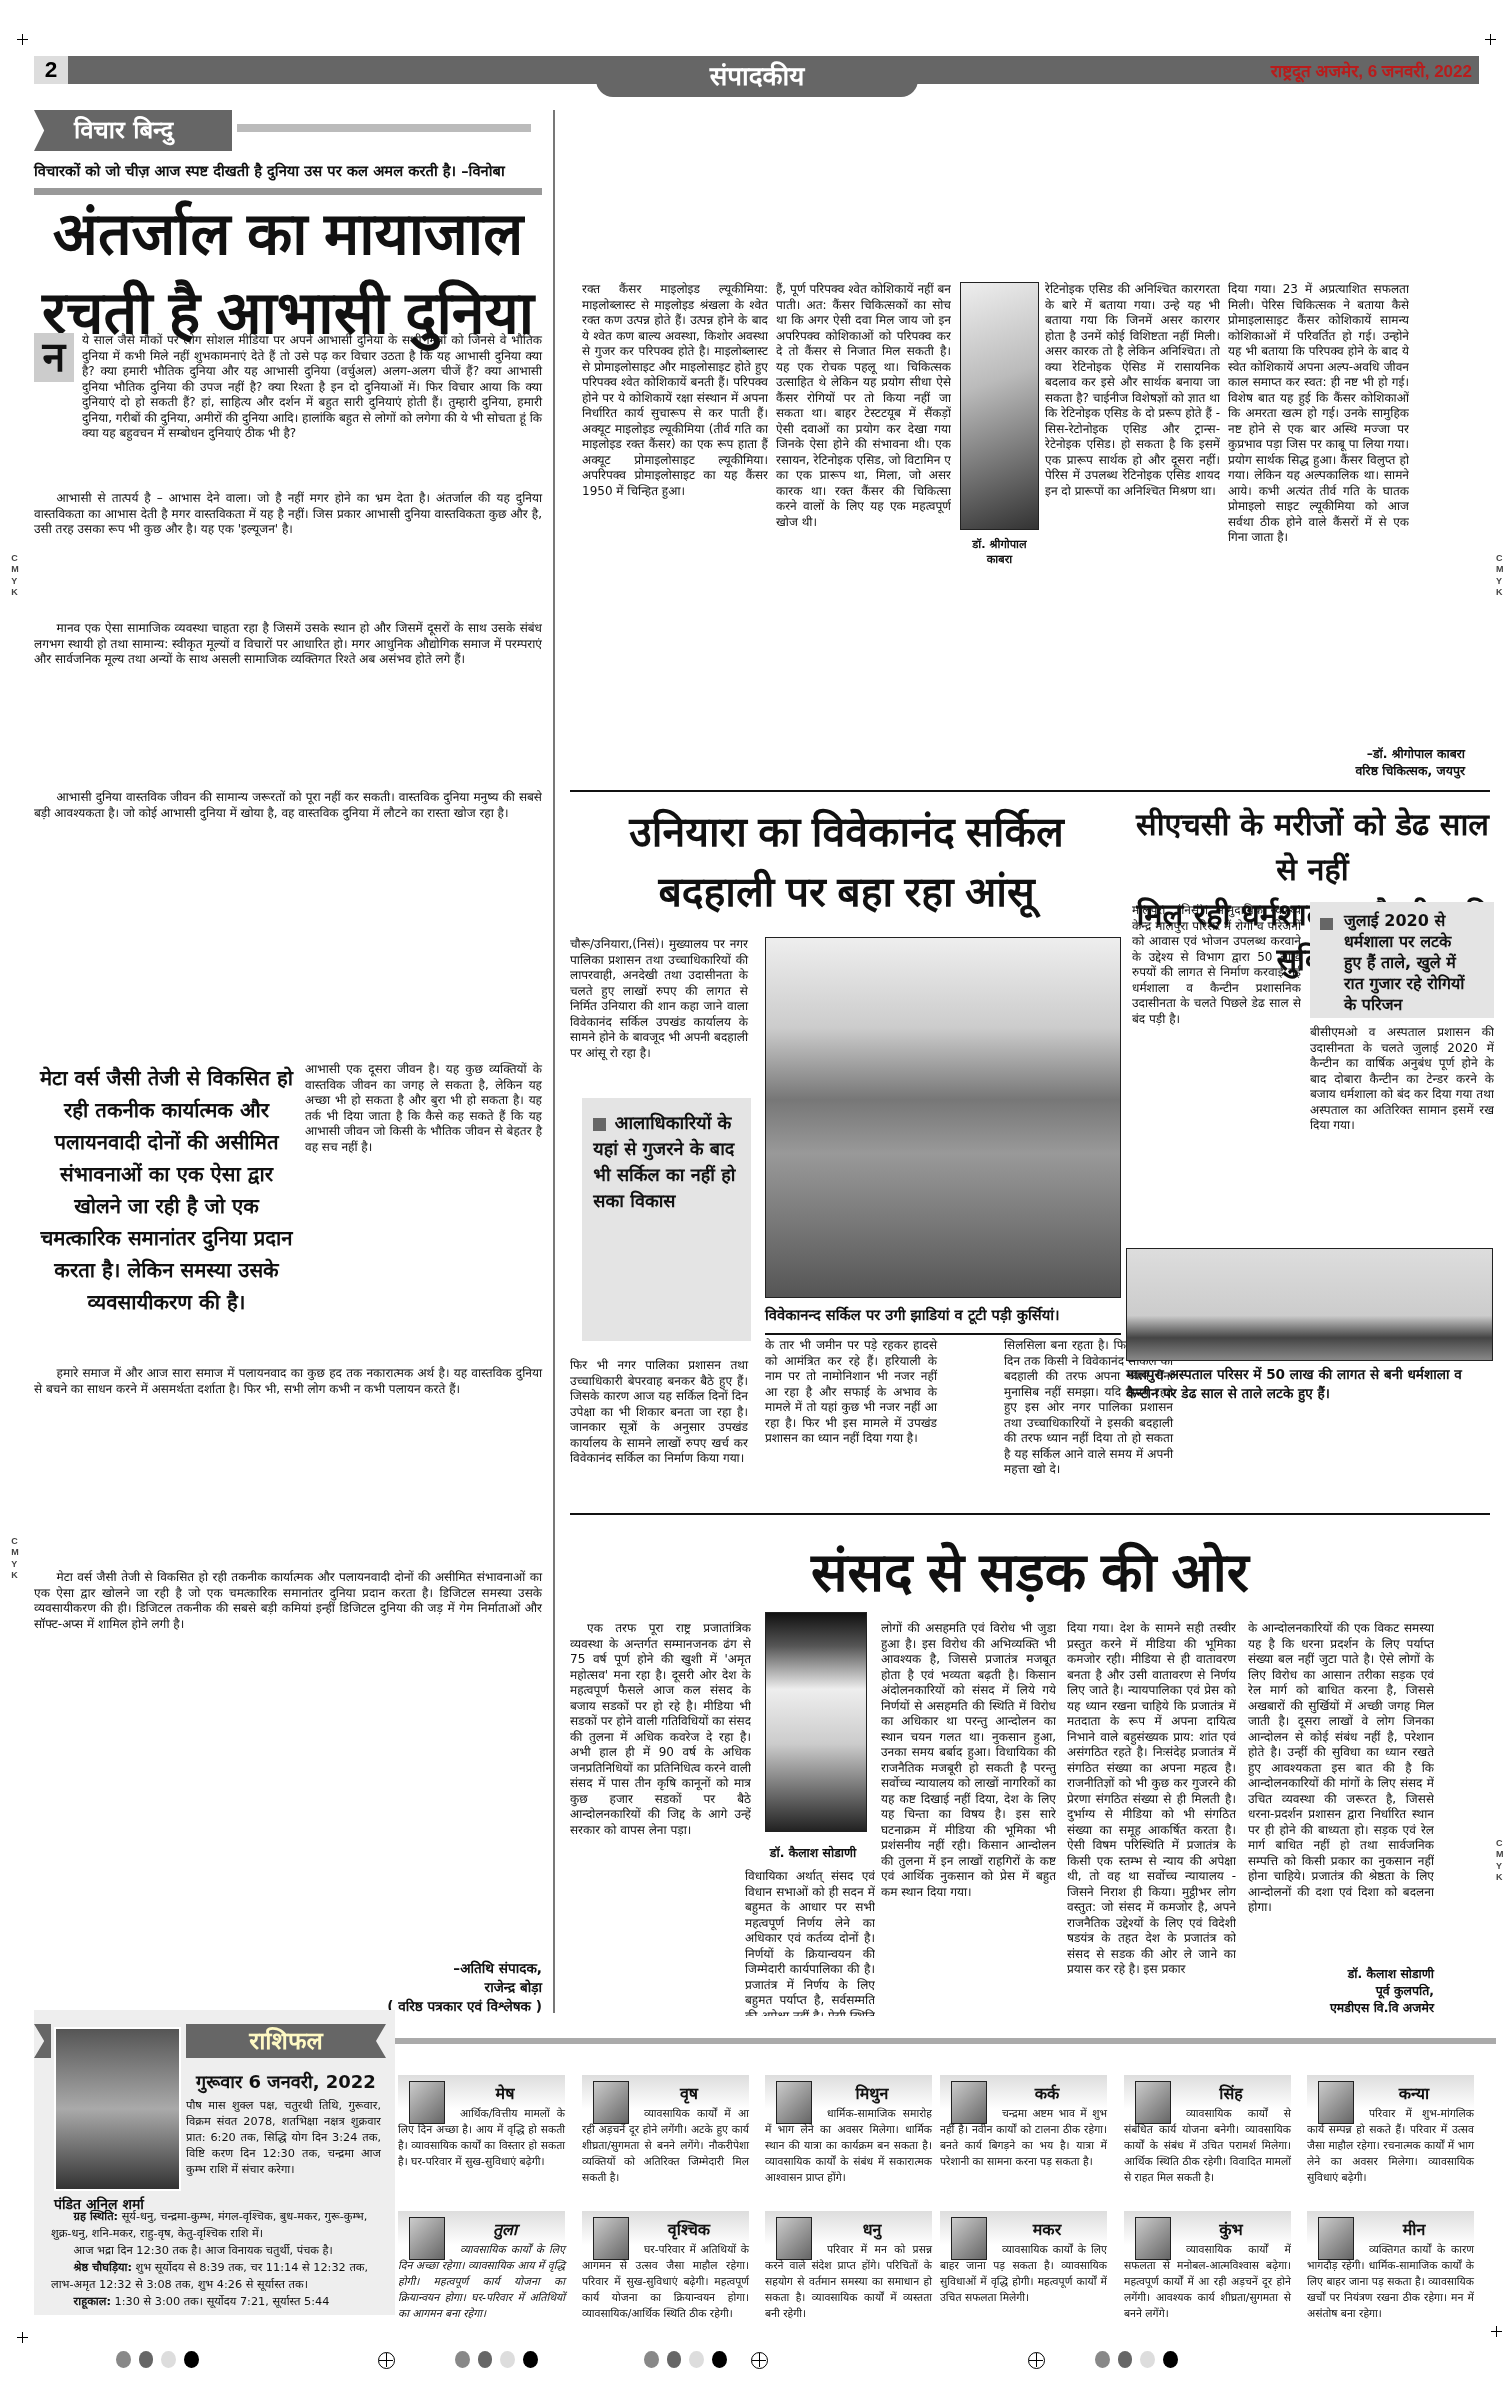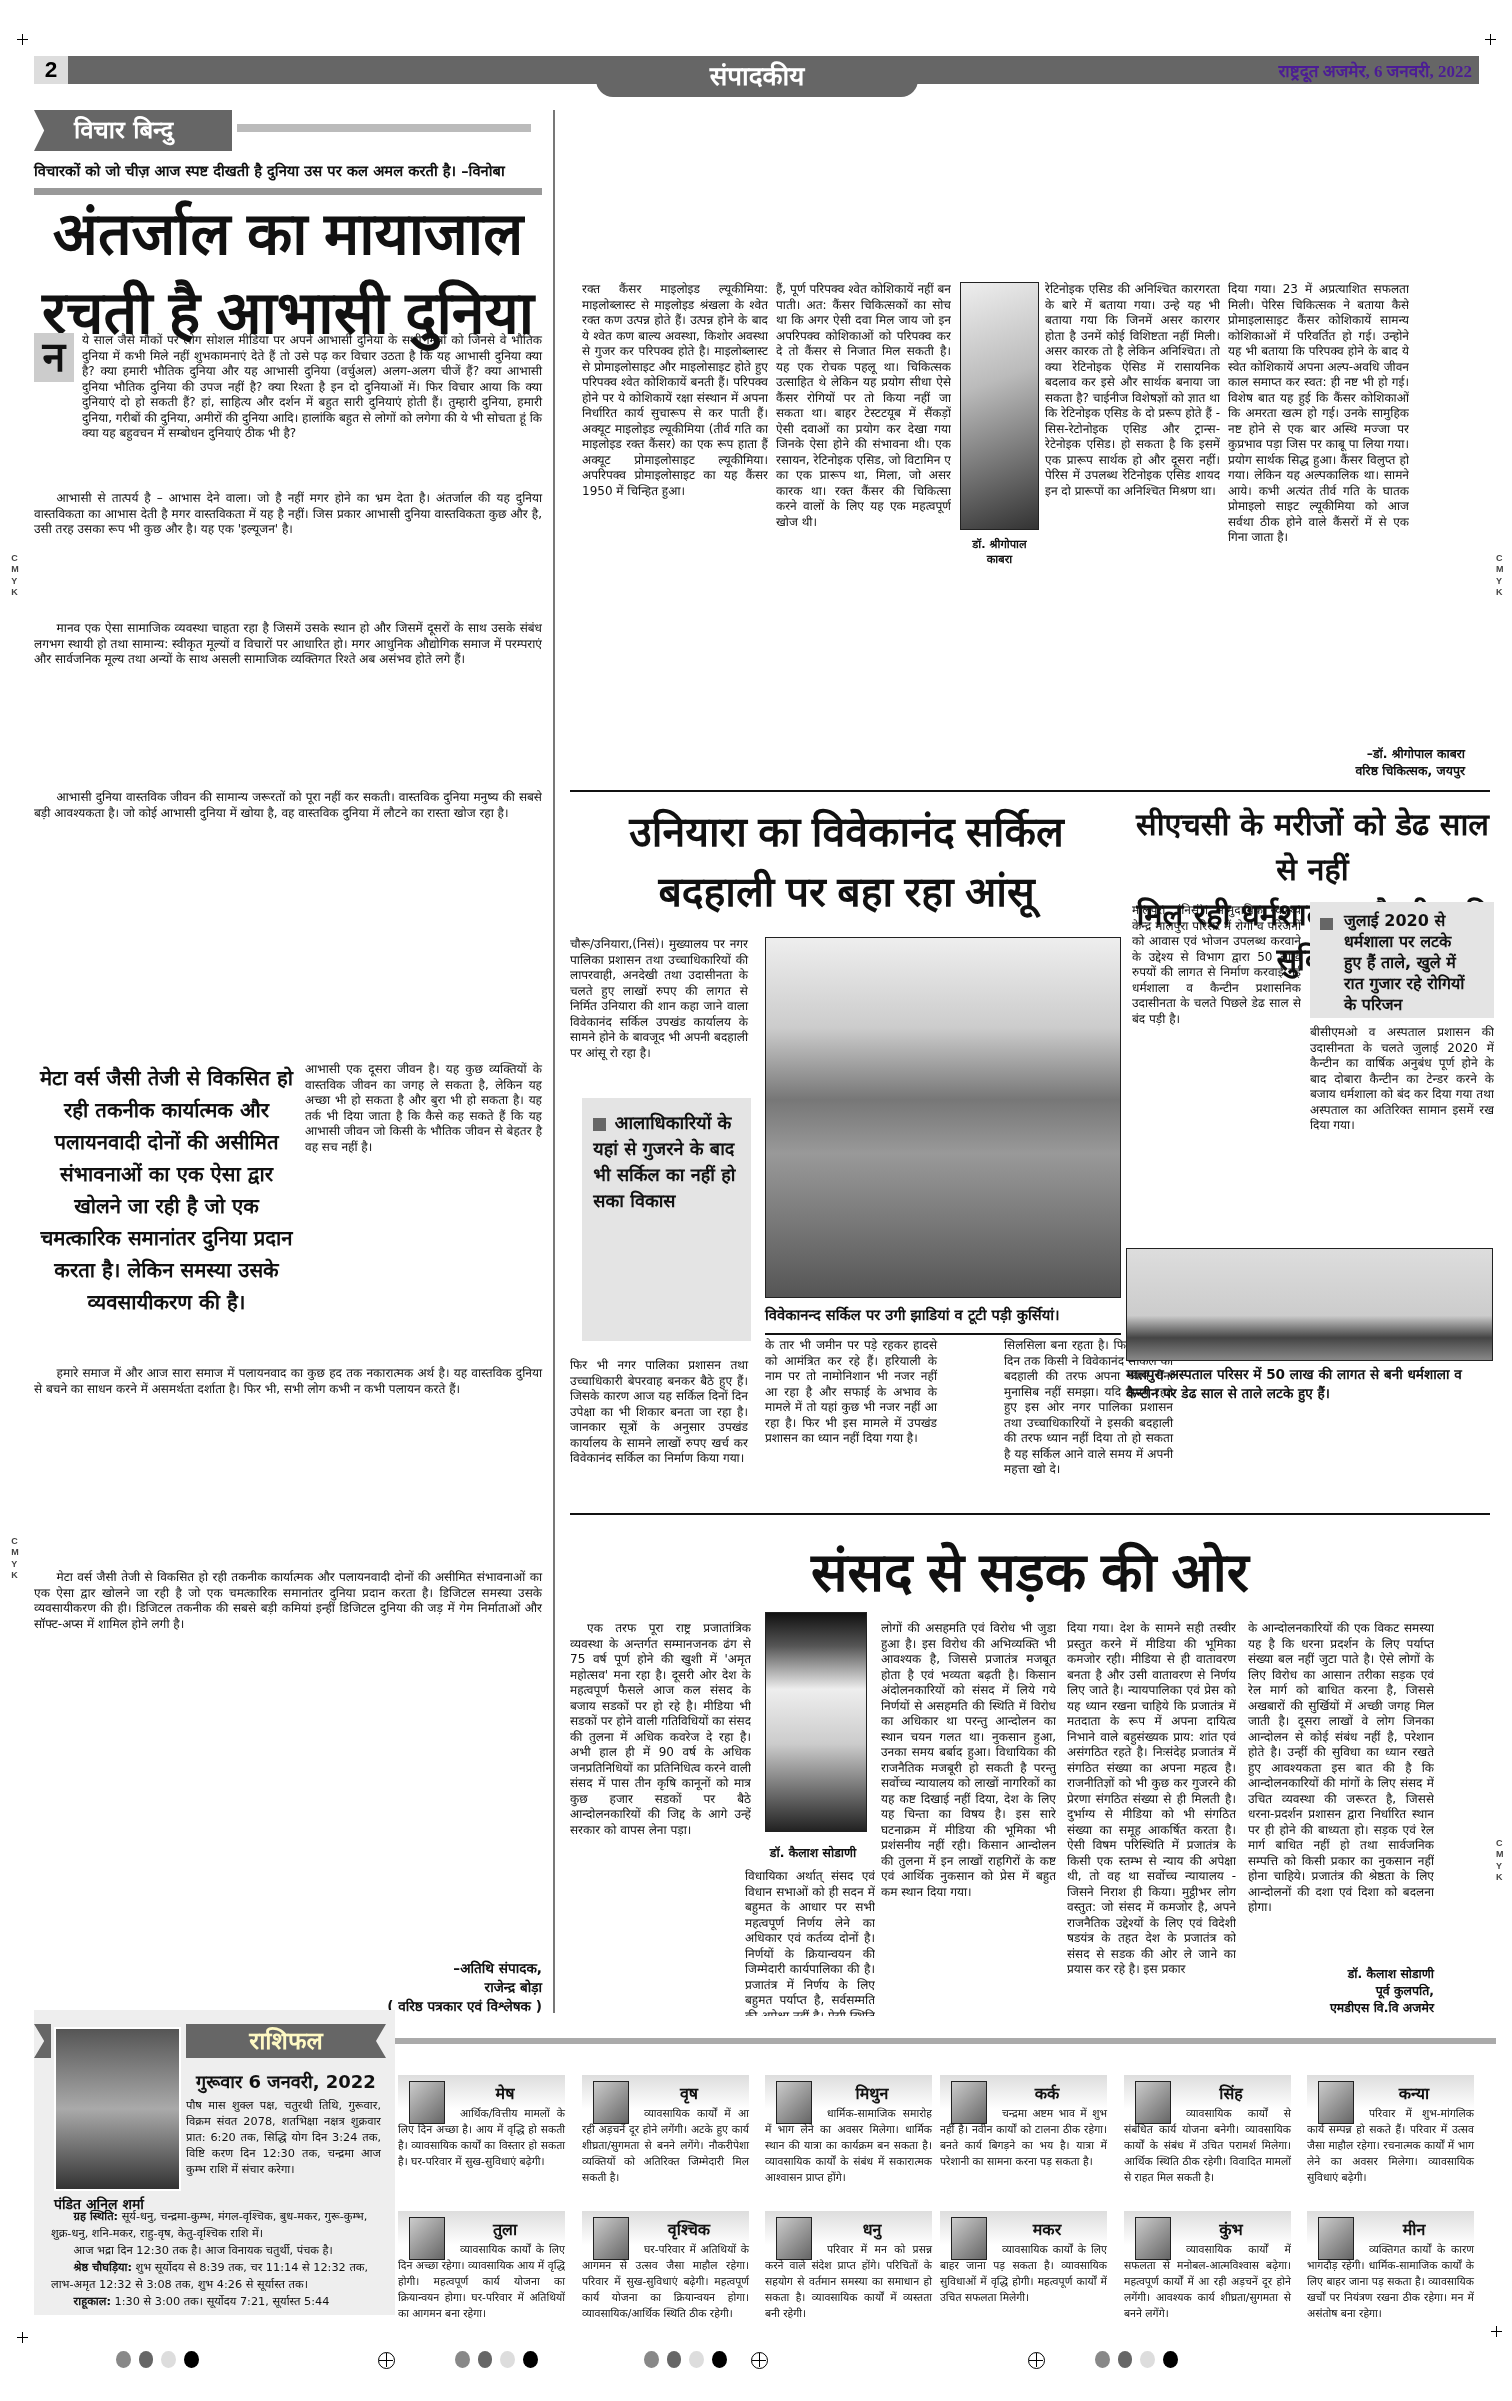--- a/index.html
+++ b/index.html
@@ -5,21 +5,21 @@
 *{box-sizing:border-box;margin:0;padding:0}
 body{width:1512px;height:2401px;background:#fff;font-family:"DejaVu Sans",sans-serif;color:#111;position:relative;overflow:hidden}
 .abs{position:absolute}
 .crop{position:absolute;width:11.3px;height:11.3px}
 .crop:before{content:"";position:absolute;left:5.1px;top:0;width:0.6px;height:11.3px;background:#000}
 .crop:after{content:"";position:absolute;top:5.1px;left:0;width:11.3px;height:0.6px;background:#000}
 
 .hdrbar{left:34px;top:56px;width:1445px;height:28px;background:#666}
 .pgnum{left:34px;top:56px;width:34px;height:28px;background:#ddd;color:#000;font-weight:bold;font-size:22.6px;text-align:center;line-height:28px;font-family:"Liberation Sans",sans-serif}
 .section-tab{left:596px;top:56px;width:322px;height:41px;background:#666;border-radius:0 0 17px 17px;color:#fff;font-size:26px;text-align:center;line-height:40px;font-weight:bold}
-.dateline{right:40px;top:59px;color:#4c1d95;font-size:17px;font-weight:bold;font-family:Liberation Serif, serif}
+.dateline{right:40px;top:59px;color:#b91c1c;font-size:17px;font-weight:bold;font-family:Liberation Sans, sans-serif}
 
 .vichar-tab{left:34px;top:110px;width:198px;height:41px;background:#666;color:#fff;font-size:24px;font-weight:bold;line-height:41px;padding-left:40px;clip-path:polygon(0 0,100% 0,100% 100%,0 100%,10.2px 50%)}
 .vichar-bar{left:237px;top:124px;width:294px;height:8px;background:#bbb}
 .quote{left:34px;top:161px;width:508px;font-size:14.7px;font-weight:bold;line-height:20.3px}
 .quote-rule{left:34px;top:188px;width:508px;height:6.8px;background:#999}
 .colrule{left:553px;top:110px;width:1.7px;height:1903px;background:#777}
 .hl-left{left:34px;top:195px;width:508px;font-size:59px;font-weight:bold;line-height:79px;text-align:center;font-family:"Liberation Sans",sans-serif}
 .body{font-size:12px;line-height:15.5px;text-align:justify}
 .dropcap{left:34px;top:333px;width:40px;height:49px;background:#ccc;font-size:41px;font-weight:bold;line-height:49px;text-align:center}
 .pullquote{left:34px;top:1062px;width:265px;font-size:20.3px;font-weight:bold;line-height:32px;text-align:center}
@@ -192,21 +192,21 @@
       <div class="ico"></div>
       <div class="nm">सिंह</div>
       <div class="tx">व्यावसायिक कार्यों से संबंधित कार्य योजना बनेगी। व्यावसायिक कार्यों के संबंध में उचित परामर्श मिलेगा। आर्थिक स्थिति ठीक रहेगी। विवादित मामलों से राहत मिल सकती है।</div>
     </div>
     <div class="sign" style="left: 1307px; top: 2075px;">
       <div class="shd"></div>
       <div class="ico"></div>
       <div class="nm">कन्या</div>
       <div class="tx">परिवार में शुभ-मांगलिक कार्य सम्पन्न हो सकते हैं। परिवार में उत्सव जैसा माहौल रहेगा। रचनात्मक कार्यों में भाग लेने का अवसर मिलेगा। व्यावसायिक सुविधाएं बढ़ेगी।</div>
     </div>
-    <div class="sign" style="left: 398px; top: 2211px;">
+    <div class="sign" style="left: 398px; top: 2211px; font-style: italic;">
       <div class="shd"></div>
       <div class="ico"></div>
       <div class="nm">तुला</div>
       <div class="tx">व्यावसायिक कार्यों के लिए दिन अच्छा रहेगा। व्यावसायिक आय में वृद्धि होगी। महत्वपूर्ण कार्य योजना का क्रियान्वयन होगा। घर-परिवार में अतिथियों का आगमन बना रहेगा।</div>
     </div>
     <div class="sign" style="left: 582px; top: 2211px;">
       <div class="shd"></div>
       <div class="ico"></div>
       <div class="nm">वृश्चिक</div>
       <div class="tx">घर-परिवार में अतिथियों के आगमन से उत्सव जैसा माहौल रहेगा। परिवार में सुख-सुविधाएं बढ़ेगी। महत्वपूर्ण कार्य योजना का क्रियान्वयन होगा। व्यावसायिक/आर्थिक स्थिति ठीक रहेगी।</div>

